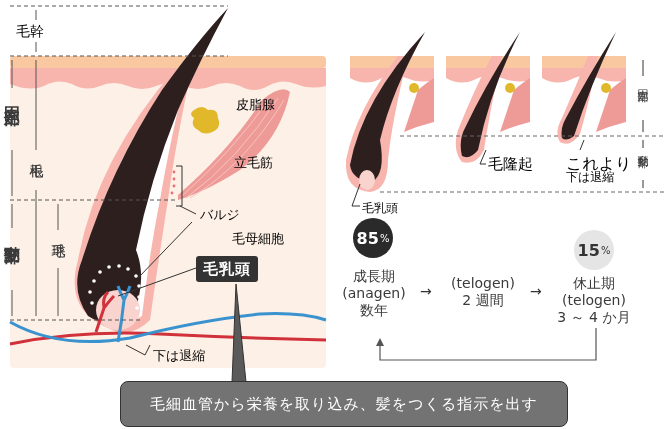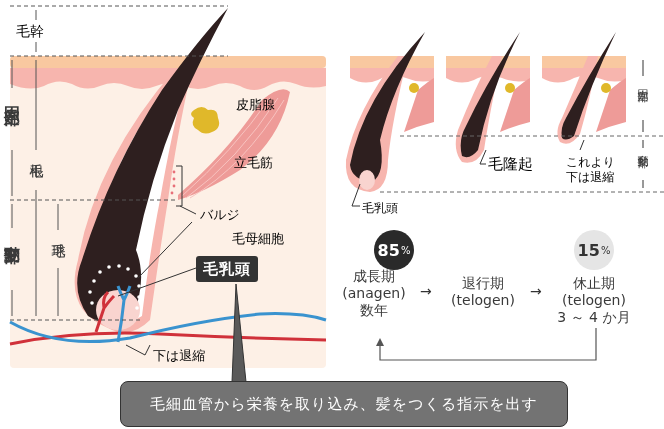--- a/index.html
+++ b/index.html
@@ -143,42 +143,42 @@
 <div class="lbl" style="left:200px;top:98px;margin-left:36px;">皮脂腺</div>
 <div class="lbl" style="left:234px;top:156px;">立毛筋</div>
 <div class="lbl" style="left:200px;top:208px;">バルジ</div>
 <div class="lbl" style="left:200px;top:232px;margin-left:32px;">毛母細胞</div>
 <div class="dp-box">毛乳頭</div>
 <div class="lbl" style="left:153px;top:349px;">下は退縮</div>
 <div class="callout">毛細血管から栄養を取り込み、髪をつくる指示を出す</div>
 
 <div class="lbl" style="left:362px;top:202px;font-size:12px;">毛乳頭</div>
 <div class="lbl" style="left:488px;top:157px;font-size:15px;">毛隆起</div>
-<div class="lbl" style="left:566px;top:156px;font-size:12px;">これより</div>
+<div class="lbl" style="left:566px;top:156px;font-size:16px;">これより</div>
 <div class="lbl" style="left:566px;top:171px;font-size:12px;">下は退縮</div>
 <div class="vlbl vlbl-s" style="left:637px;top:80px;">固定部</div>
 <div class="vlbl vlbl-s" style="left:637px;top:146px;">変動部</div>
 
-<div class="badge badge-dark" style="left:353px;top:230px;margin-left:21px;">
+<div class="badge badge-dark" style="left:353px;top:218px;">
   <span>85</span>
     <small>%</small>
 </div>
 <div class="badge badge-light" style="left:574px;top:230px;">
   <span>15</span>
     <small>%</small>
 </div>
 
 <div class="stage" style="left:329px;top:268px;">
   <div>成長期</div>
   <div>(anagen)</div>
   <div>数年</div>
 </div>
 <div class="arrow-txt" style="left:420px;top:283px;">→</div>
 <div class="stage" style="left:438px;top:275px;">
-  <div>退行期</div>
   <div>(telogen)</div>
+  <div>2 週間</div>
 </div>
 <div class="arrow-txt" style="left:530px;top:283px;">→</div>
 <div class="stage" style="left:549px;top:275px;">
   <div>休止期</div>
   <div>(telogen)</div>
   <div>3 ～ 4 か月</div>
 </div>
 
 </body></html>

